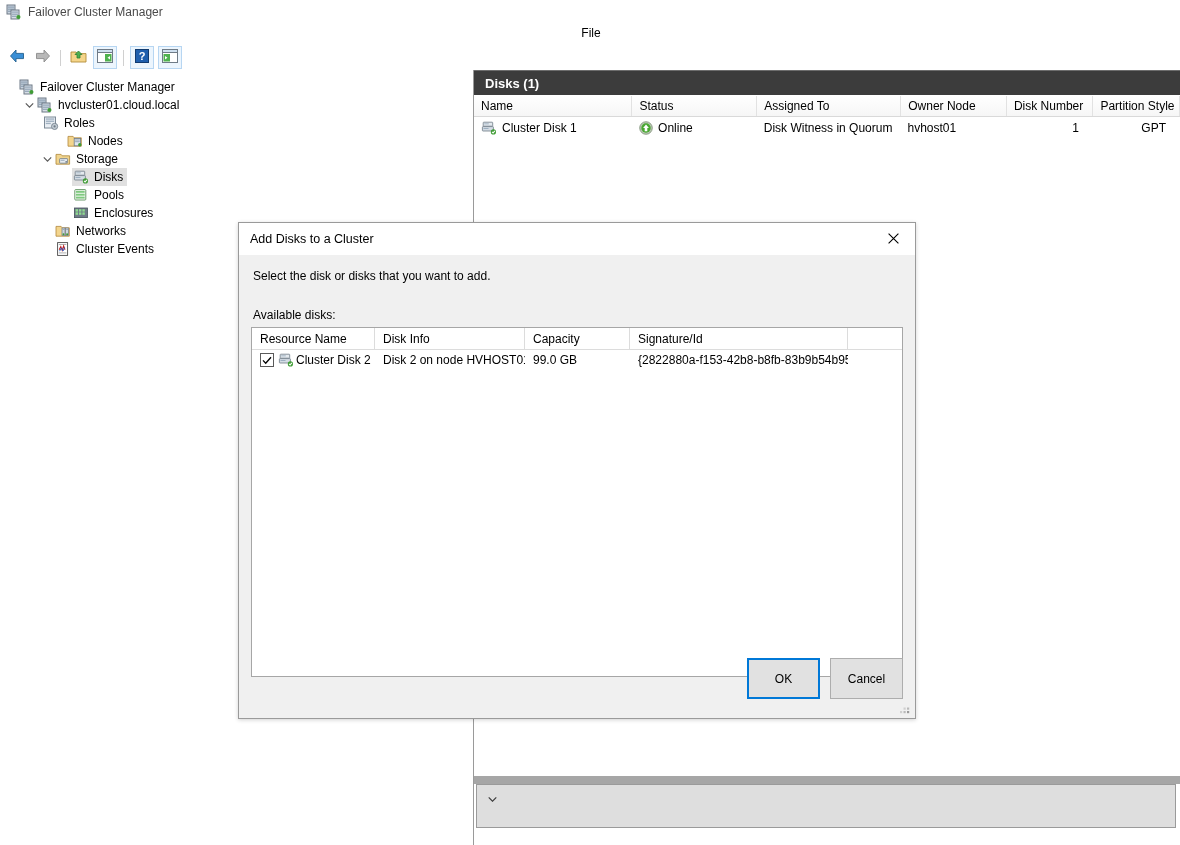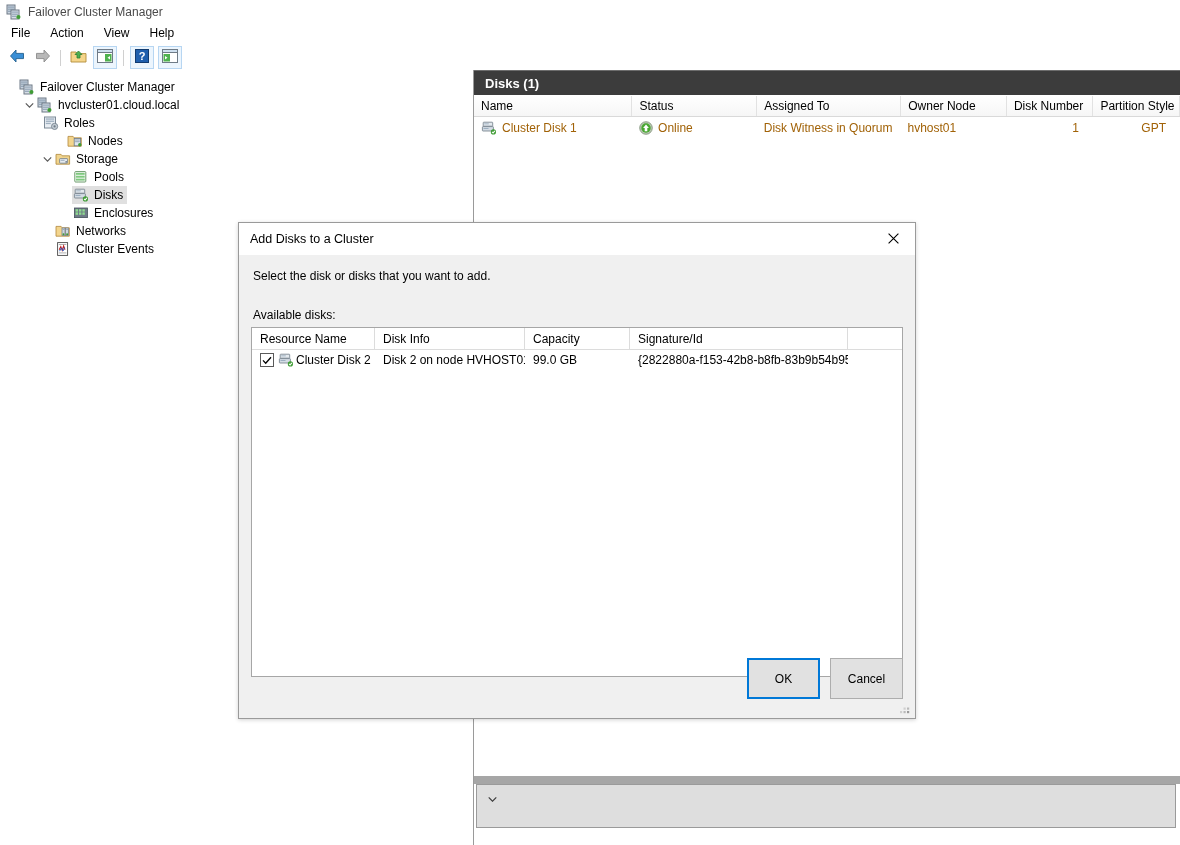--- a/index.html
+++ b/index.html
@@ -20,21 +20,21 @@
     background: #ffffff;
     display: flex; align-items: center;
   }
   .titlebar .tb-icon { width: 16px; height: 16px; margin-left: 6px; margin-right: 6px; flex: none; }
   .titlebar .tb-text { font-size: 12px; color: #4a4a4a; }
 
   
   .menubar {
     position: absolute; left: 0; top: 24px; width: 1180px; height: 21px;
     background: #ffffff;
-    display: flex; align-items: flex-start;
+    display: flex; align-items: center; flex-direction: column;
   }
   .menuitem {
     font-size: 12px; color: #000; padding: 2px 9px; margin-left: 2px;
     cursor: default; white-space: nowrap;
   }
 
   
   .toolbar {
     position: absolute; left: 0; top: 45px; width: 1180px; height: 25px;
     background: #ffffff;
@@ -98,21 +98,21 @@
     border-bottom: 1px solid #d9d9d9; border-top: 1px solid #fff;
   }
   .gh {
     font-size: 12px; color: #000; display: flex; align-items: center;
     padding-left: 7px; border-right: 1px solid #e2e2e2; box-sizing: border-box;
     background: linear-gradient(#ffffff, #f6f6f6);
     white-space: nowrap; overflow: hidden;
   }
   .grid-row { display: flex; height: 21px; align-items: center; }
   .gc {
-    font-size: 12px; color: #a16207; display: flex; align-items: center;
+    font-size: 12px; color: #000000; display: flex; align-items: center;
     padding-left: 7px; box-sizing: border-box; white-space: nowrap; overflow: hidden;
   }
   .gc.num { justify-content: flex-end; padding-right: 14px; }
 
   .content-split {
     position: absolute; left: 0; top: 705px; width: 706px; height: 8px;
     background: #a6a6a6; border-top: 1px solid #ffffff;
   }
   .bottom-panel {
     position: absolute; left: 2px; top: 714px; width: 700px; height: 44px;
@@ -338,44 +338,44 @@
           <span class="tlabel-wrap">
             <span class="ticon"><svg width="16" height="16" viewBox="0 0 16 16">
                 <path d="M1 3.4 h5.1 l1.1 1.4 H14.6 V13.2 H1 Z" fill="#f0d48e" stroke="#ae8637" stroke-width="0.8"></path>
                 <rect x="4.6" y="7.6" width="8" height="4.6" rx="0.6" fill="#e6ebf0" stroke="#6f7b87" stroke-width="0.8"></rect>
                 <rect x="5.6" y="8.8" width="4" height="0.9" fill="#93a5b7"></rect>
                 <circle cx="11.2" cy="10.8" r="0.9" fill="#6f7b87"></circle>
               </svg></span>
             <span class="tlabel">Storage</span>
           </span>
         </div>
-        <div class="trow" style="padding-left: 58px;">
-          <span class="twist"></span>
-          <span class="tlabel-wrap">
-            <span class="ticon"><svg width="16" height="16" viewBox="0 0 16 16">
-                <rect x="1.8" y="2.6" width="11" height="10.4" rx="0.8" fill="#ffffff" stroke="#5a8f5a" stroke-width="0.9"></rect>
-                <rect x="2.9" y="3.8" width="8.8" height="2" fill="#7fc97f"></rect>
-                <rect x="2.9" y="6.7" width="8.8" height="2" fill="#7fc97f"></rect>
-                <rect x="2.9" y="9.6" width="8.8" height="2" fill="#7fc97f"></rect>
-              </svg></span>
-            <span class="tlabel">Pools</span>
-          </span>
-        </div>
         <div class="trow selected" style="padding-left: 58px;">
           <span class="twist"></span>
           <span class="tlabel-wrap">
             <span class="ticon"><svg width="16" height="16" viewBox="0 0 16 16">
                 <rect x="2.2" y="2.2" width="9.5" height="4" rx="0.6" fill="#e3e9ee" stroke="#6f7b87" stroke-width="0.8"></rect>
                 <rect x="3.2" y="3.4" width="4.6" height="0.9" fill="#9db0c1"></rect>
                 <rect x="1.4" y="6.6" width="11" height="4.4" rx="0.6" fill="#d4dce4" stroke="#6f7b87" stroke-width="0.8"></rect>
                 <rect x="2.5" y="8" width="5" height="1" fill="#9db0c1"></rect>
                 <circle cx="12.4" cy="11.9" r="2.6" fill="#3f9c35"></circle>
                 <path d="M11.1 11.9 L12.1 13 L13.8 10.8" stroke="#ffffff" stroke-width="1.1" fill="none"></path>
               </svg></span>
             <span class="tlabel">Disks</span>
+          </span>
+        </div>
+        <div class="trow" style="padding-left: 58px;">
+          <span class="twist"></span>
+          <span class="tlabel-wrap">
+            <span class="ticon"><svg width="16" height="16" viewBox="0 0 16 16">
+                <rect x="1.8" y="2.6" width="11" height="10.4" rx="0.8" fill="#ffffff" stroke="#5a8f5a" stroke-width="0.9"></rect>
+                <rect x="2.9" y="3.8" width="8.8" height="2" fill="#7fc97f"></rect>
+                <rect x="2.9" y="6.7" width="8.8" height="2" fill="#7fc97f"></rect>
+                <rect x="2.9" y="9.6" width="8.8" height="2" fill="#7fc97f"></rect>
+              </svg></span>
+            <span class="tlabel">Pools</span>
           </span>
         </div>
         <div class="trow" style="padding-left: 58px;">
           <span class="twist"></span>
           <span class="tlabel-wrap">
             <span class="ticon"><svg width="16" height="16" viewBox="0 0 16 16">
                 <rect x="1.4" y="3" width="13" height="9.6" fill="#6e7b86" stroke="#44505a" stroke-width="0.8"></rect>
                 <rect x="2.6" y="4.2" width="2.4" height="2.4" fill="#8fdc8f"></rect>
                 <rect x="6" y="4.2" width="2.4" height="2.4" fill="#8fdc8f"></rect>
                 <rect x="9.4" y="4.2" width="2.4" height="2.4" fill="#8fdc8f"></rect>

